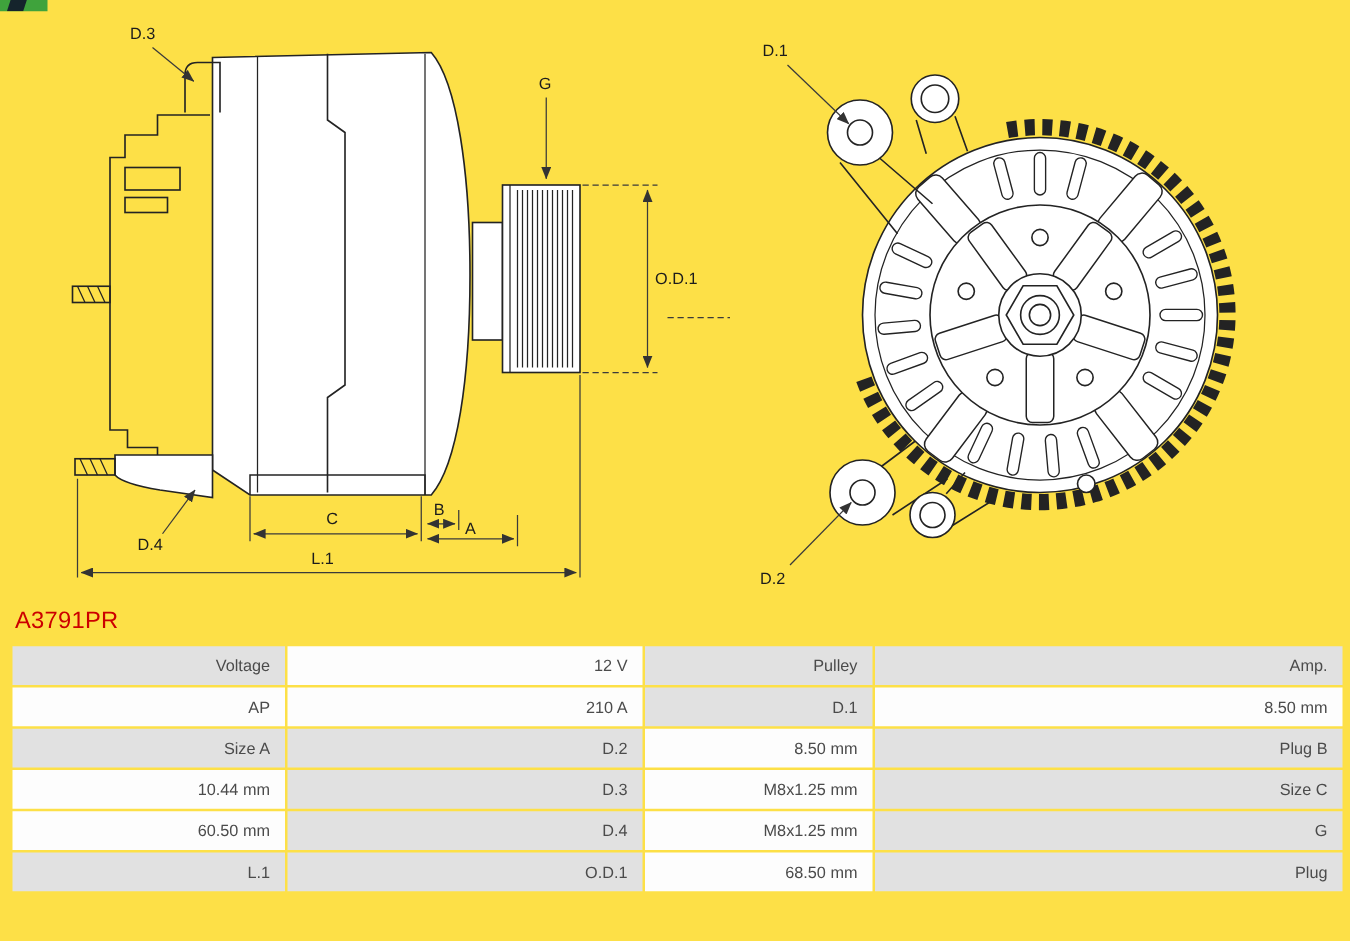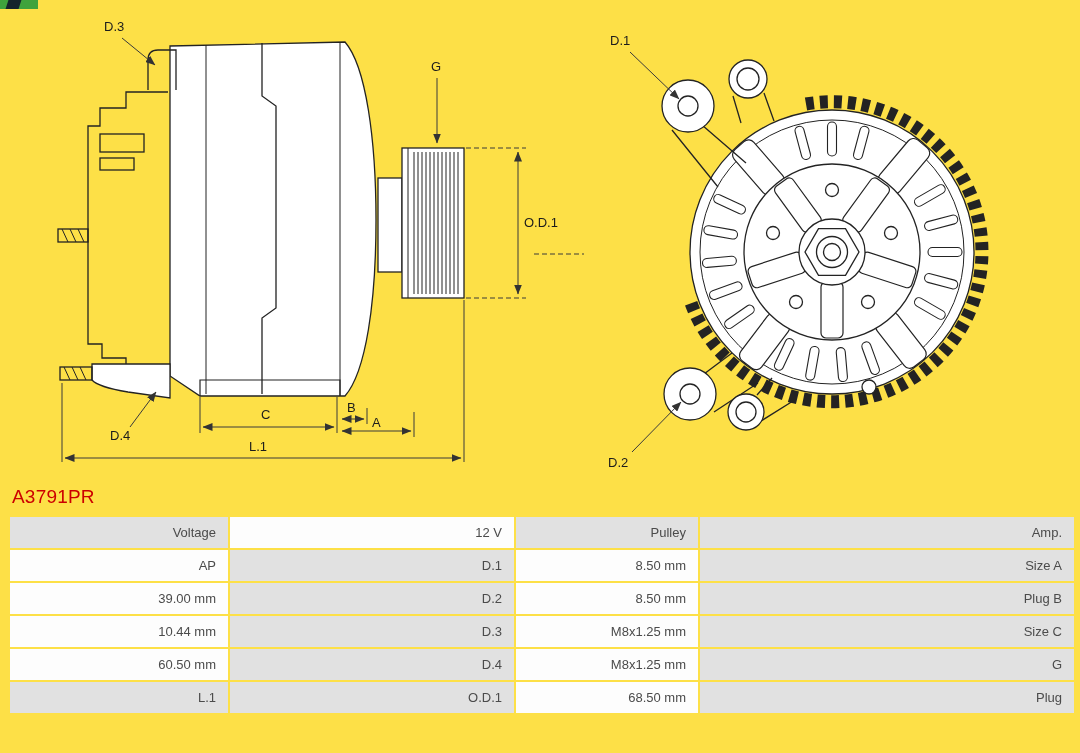--- a/index.html
+++ b/index.html
@@ -180,25 +180,25 @@
   <div class="part-number">A3791PR</div>
 
   <div class="spec-table">
 
     <div class="cell label">Voltage</div>
     <div class="cell value">12 V</div>
     <div class="cell label">Pulley</div>
     <div class="cell label">Amp.</div>
 
     <div class="cell value">AP</div>
+    <div class="cell value">210 A</div>
     <div class="cell label">D.1</div>
     <div class="cell value">8.50 mm</div>
 
     <div class="cell label">Size A</div>
-    <div class="cell value">39.00 mm</div>
     <div class="cell label">D.2</div>
     <div class="cell value">8.50 mm</div>
 
     <div class="cell label">Plug B</div>
     <div class="cell value">10.44 mm</div>
     <div class="cell label">D.3</div>
     <div class="cell value">M8x1.25 mm</div>
 
     <div class="cell label">Size C</div>
     <div class="cell value">60.50 mm</div>

